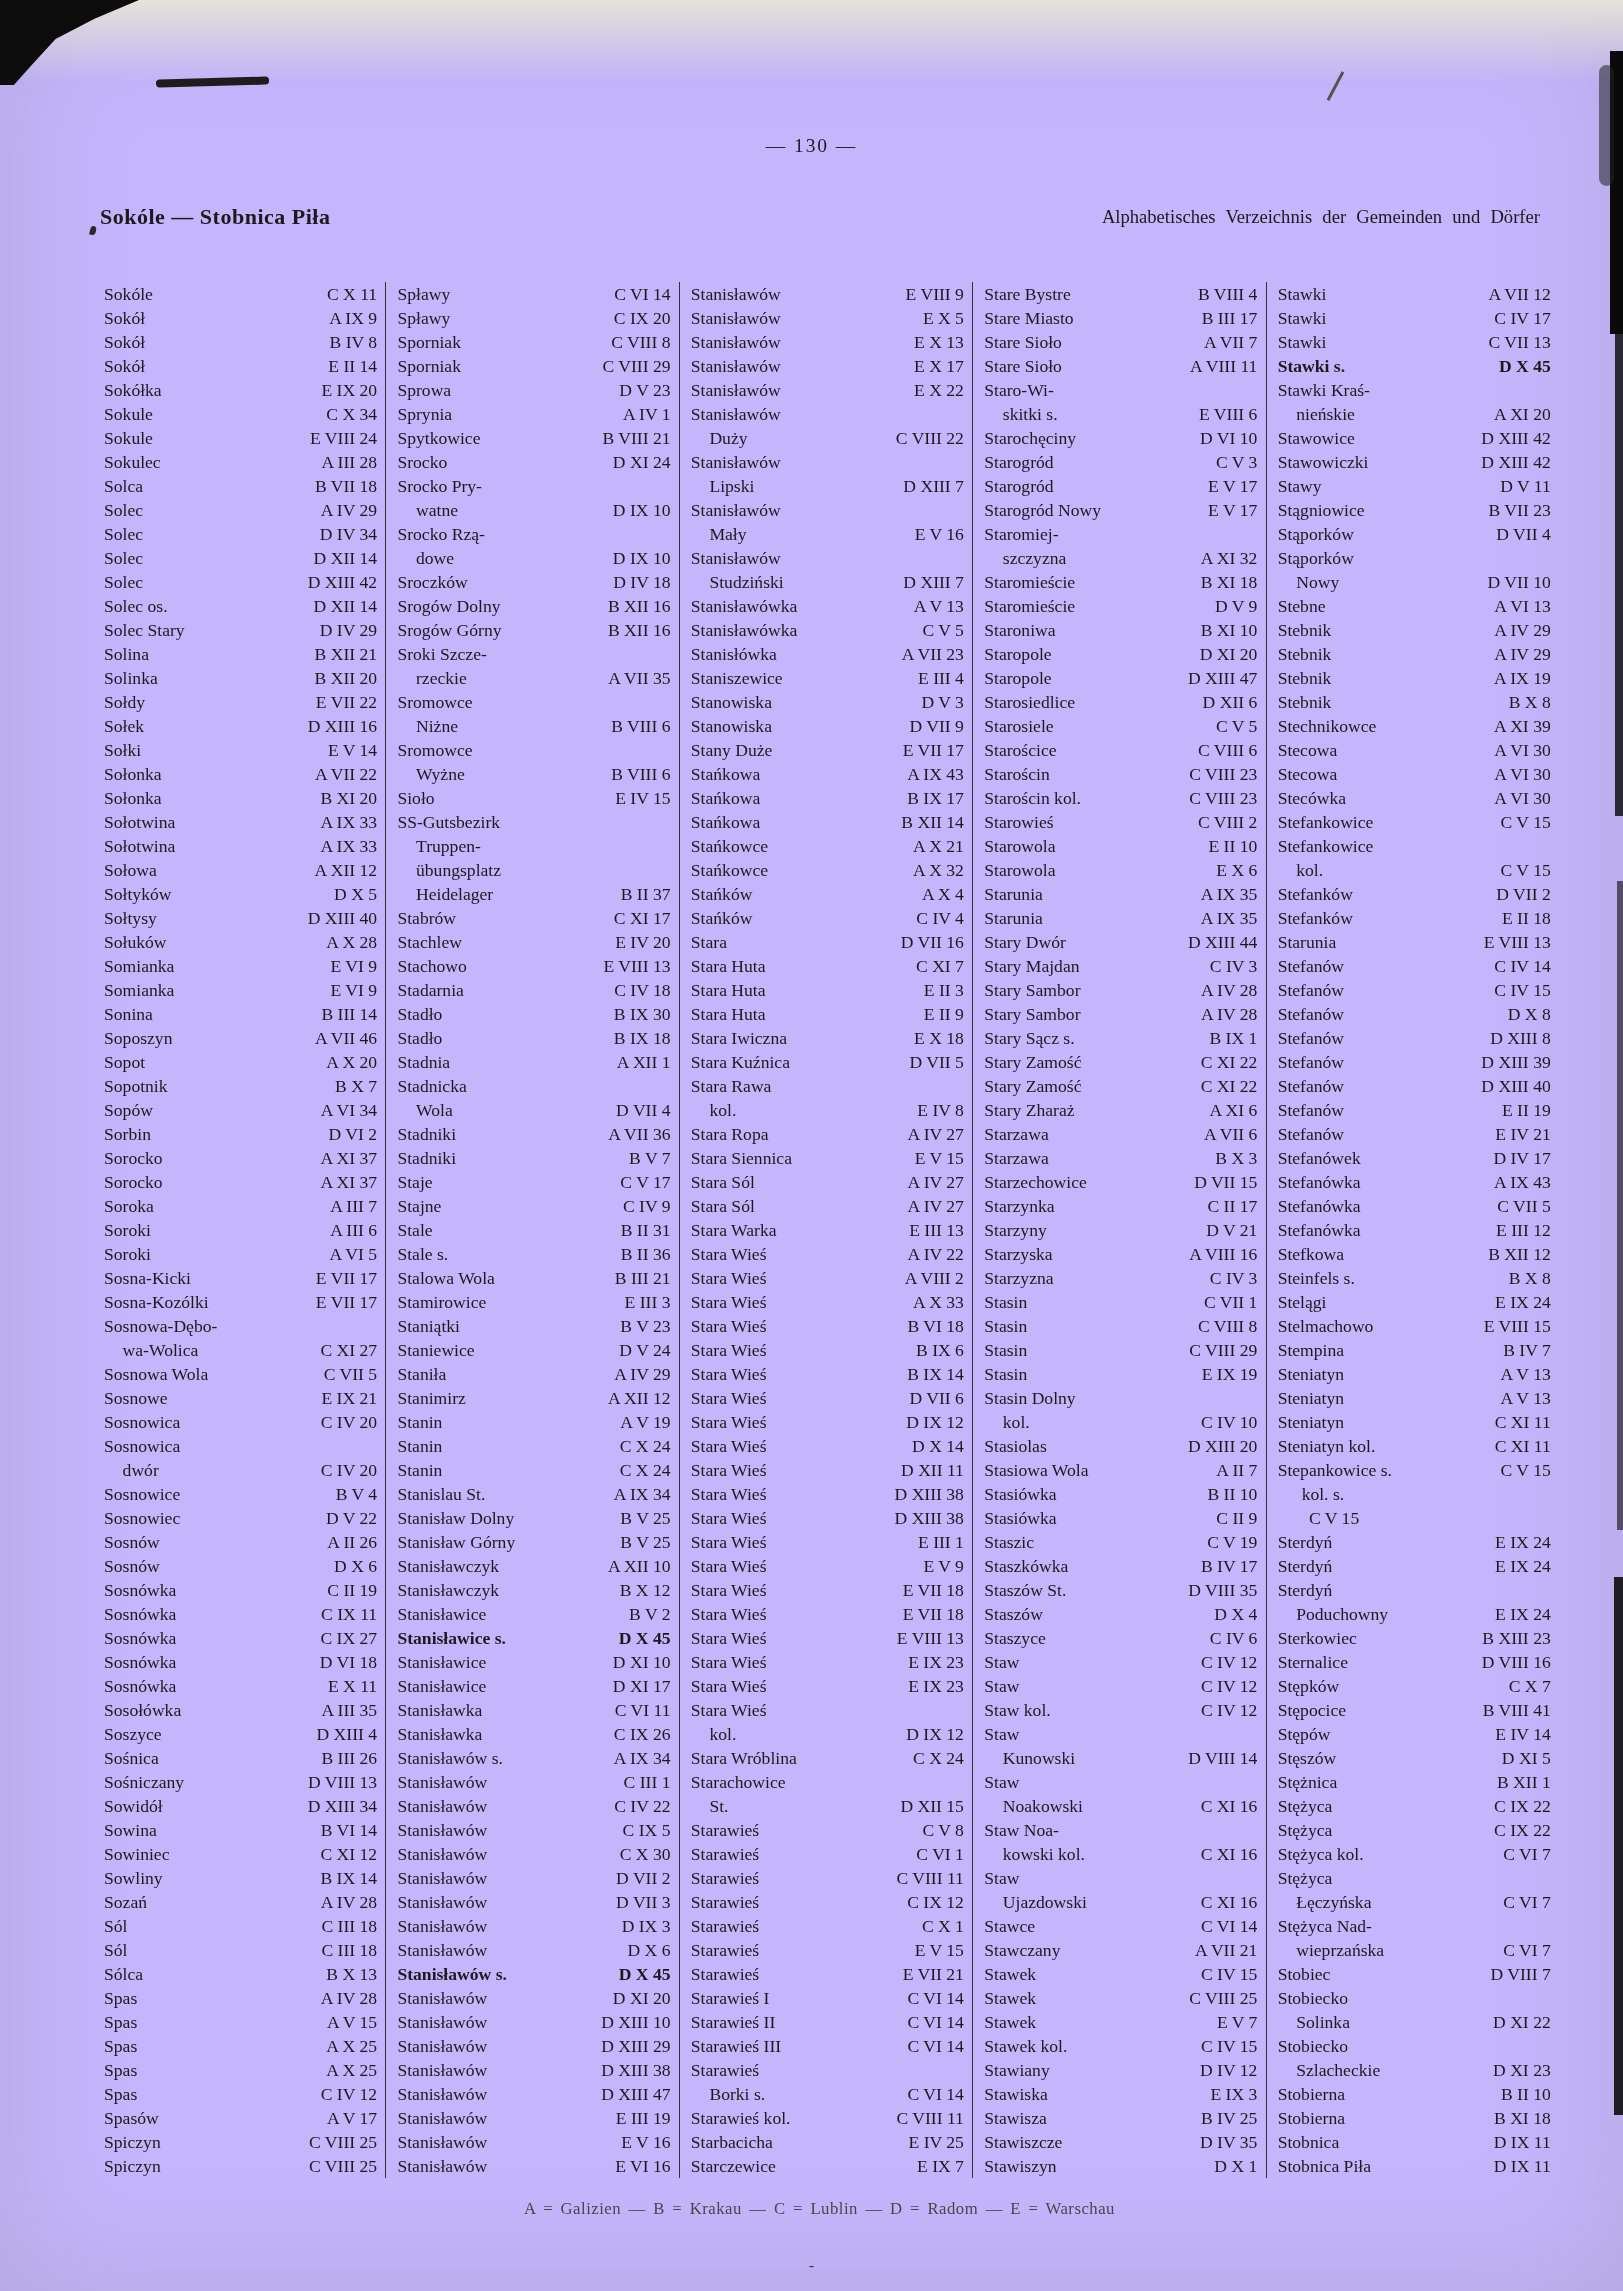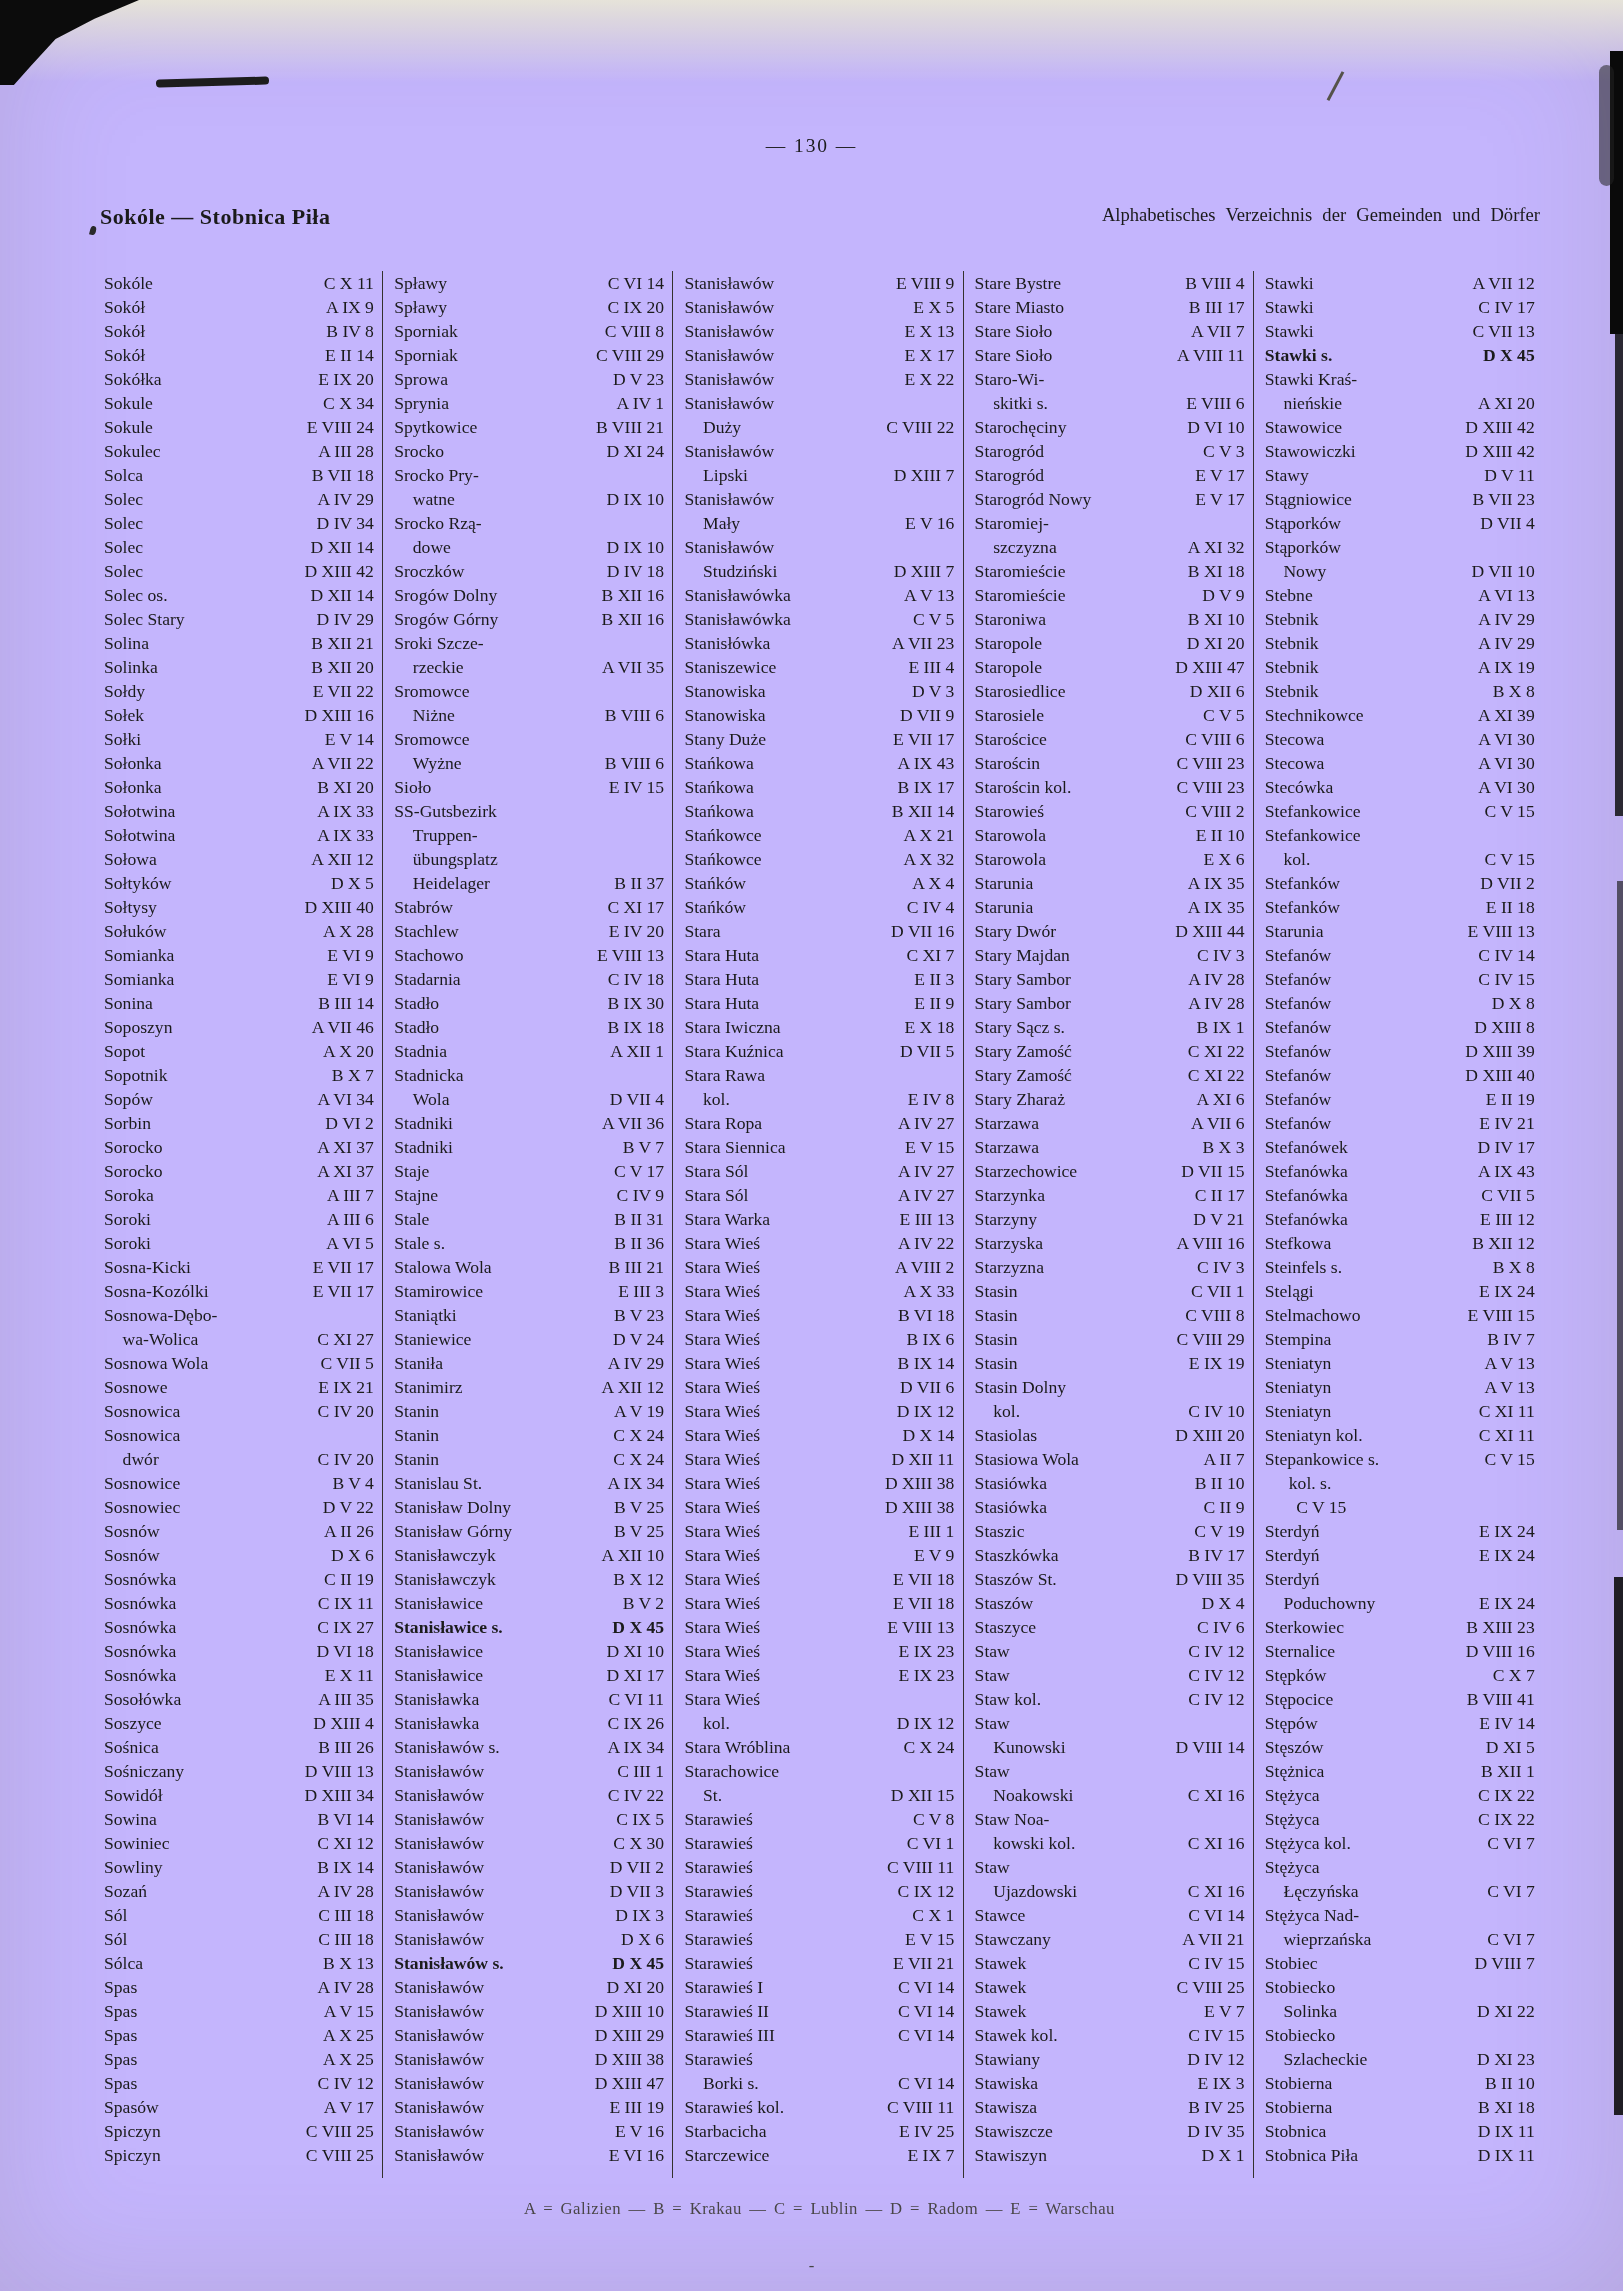--- a/index.html
+++ b/index.html
@@ -32,28 +32,29 @@
   .art-right-4{ position:absolute; top:1577px; right:0; width:9.3px; height:538px; background:#0d0d0d; opacity:.9; }
   .art-comma{ position:absolute; top:226px; left:90px; width:5.6px; height:9.3px; background:#2a2a2a;
     border-radius:50% 50% 50% 0; transform:rotate(14deg); }
 
   .page-number{
     position:absolute; top:135px; left:0; width:100%;
     text-align:center; font-size:19.5px; letter-spacing:1.9px;
   }
   .header{
     position:absolute; top:204px; left:100px; right:83px;
-    display:flex; justify-content:space-between; align-items:flex-start;
+    display:flex; justify-content:space-between; align-items:center;
   }
   .header-left{ font-weight:bold; font-size:22px; letter-spacing:0.5px; }
   .header-right{ font-size:18.6px; word-spacing:5.6px; }
 
   .columns{
-    position:absolute; top:271px; left:93px; right:80px; height:1907px;
+    position:absolute; top:271px; left:93px; right:64px; height:1907px;
     display:flex;
+    align-items:flex-end;
   }
   .col{ flex:1 1 0; padding:0 8.3px 0 11px; overflow:hidden; }
   .col + .col{ border-left:1.4px solid #34322c; }
   .line{
     display:flex; justify-content:space-between;
     line-height:24px; font-size:17.6px; white-space:nowrap;
   }
   .line.cont{ padding-left:18.6px; }
   .code{ margin-left:7.4px; }
   .entry.bold{ font-weight:bold; }

